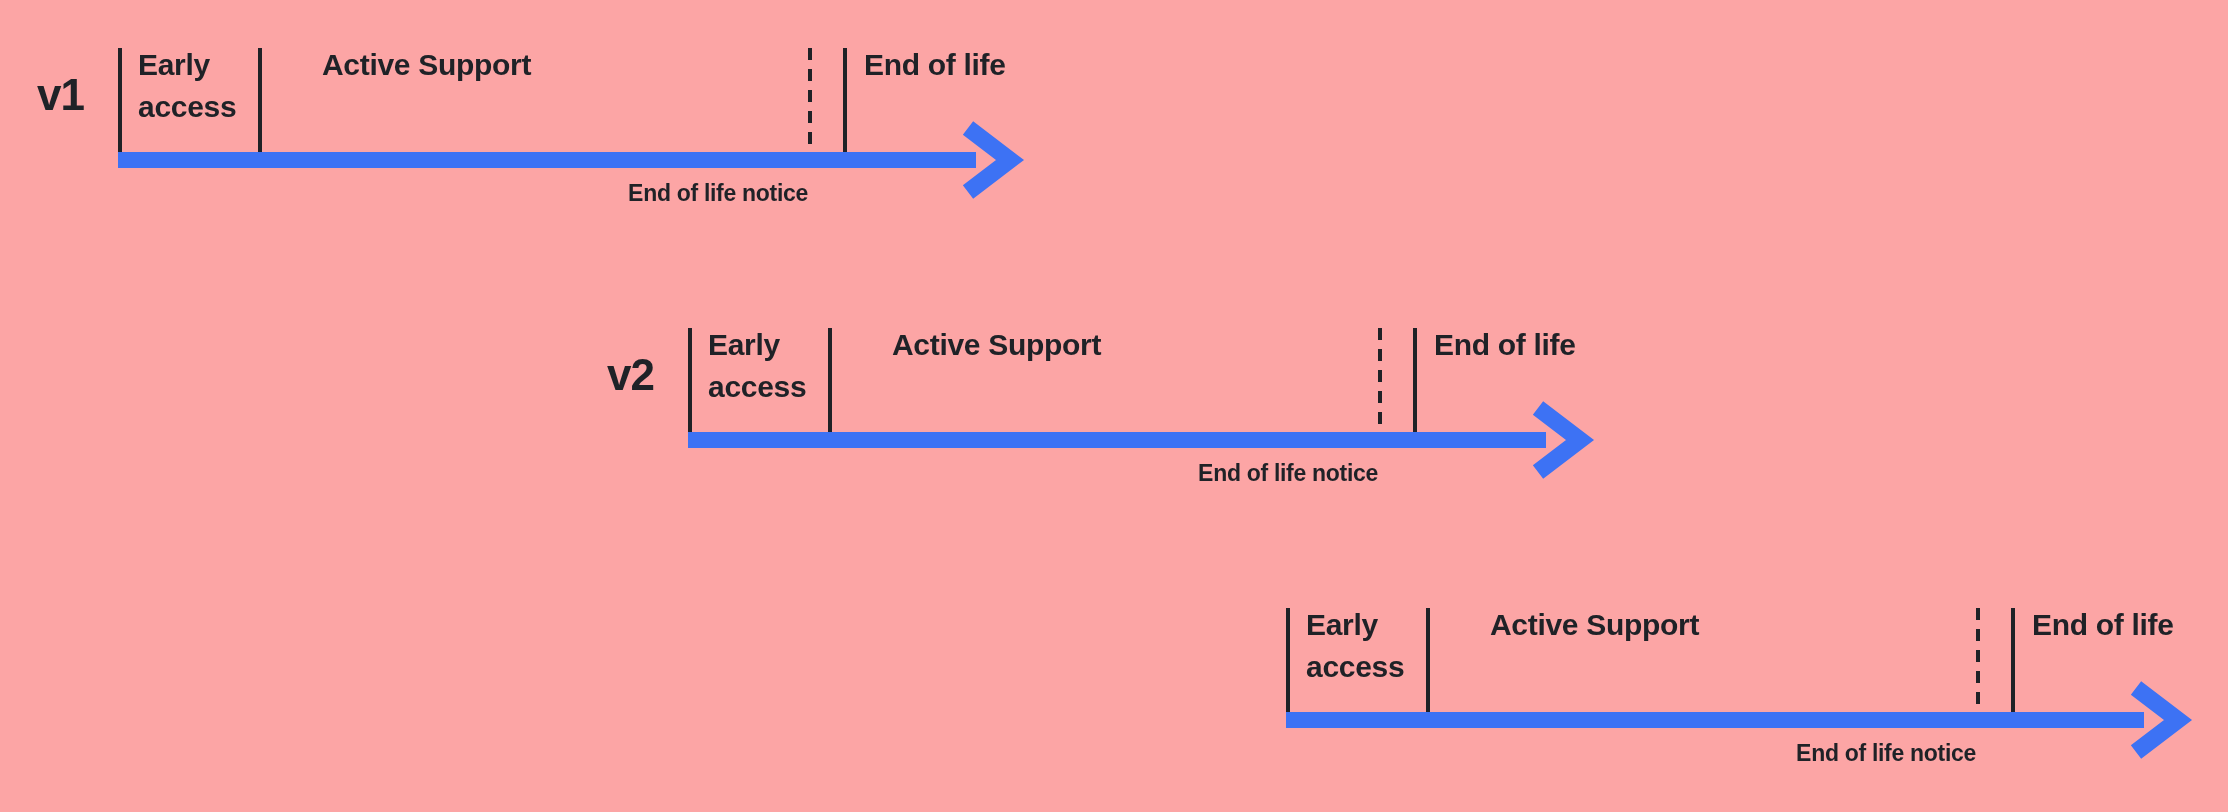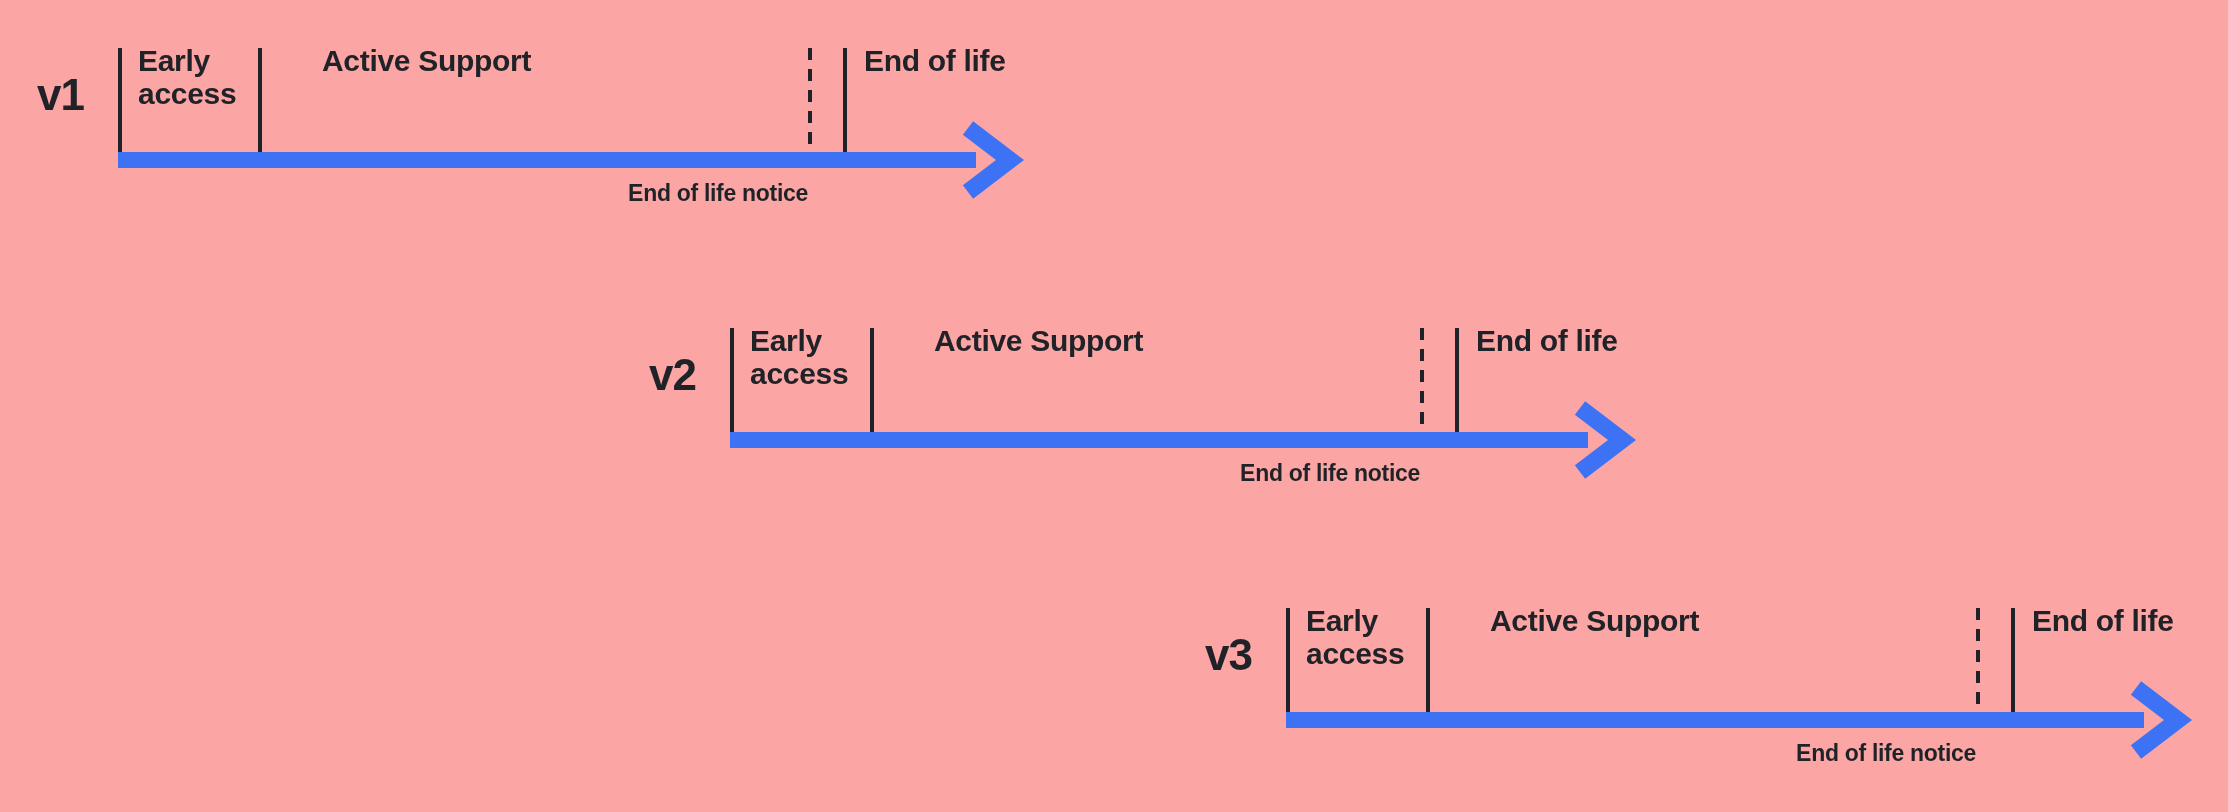--- a/index.html
+++ b/index.html
@@ -18,21 +18,21 @@
     height: 812px;
     background: #fca5a5;
     overflow: hidden;
   }
   .row {
     position: absolute;
     width: 1020px;
     height: 190px;
   }
   .r0 { left: 118px;  top: 48px;  }
-  .r1 { left: 730px;  top: 328px; }
+  .r1 { left: 688px;  top: 328px; }
   .r2 { left: 1286px; top: 608px; }
 
   .vlabel {
     position: absolute;
     left: -180px;
     width: 146px;
     top: 22px;
     text-align: right;
     font-size: 44px;
     font-weight: 700;
@@ -58,21 +58,21 @@
     background: repeating-linear-gradient(
       to bottom,
       var(--text-dark) 0px, var(--text-dark) 12px,
       transparent 12px, transparent 21px
     );
   }
   .phase {
     position: absolute;
     top: -4px;
     font-size: 30px;
-    line-height: 33px;
+    line-height: 42px;
     font-weight: 700;
     letter-spacing: -0.3px;
     color: var(--text-dark);
     white-space: nowrap;
   }
   .phase.early  { left: 20px; width: 122px; white-space: normal; }
   .phase.active { left: 160px; margin-left: 44px; }
   .phase.eol    { left: 746px; }
   .bar {
     position: absolute;
@@ -138,21 +138,20 @@
     <div class="tick tick3"></div>
     <div class="phase eol">End of life</div>
     <div class="bar"></div>
     <svg class="chev" width="60" height="72" viewBox="0 0 60 72">
       <polyline points="4,4 46,36 4,68"></polyline>
     </svg>
     <div class="notice">End of life notice</div>
   </div>
 
   <div class="row r2">
-    <div class="vlabel">v3</div>
     <div class="tick tick1"></div>
     <div class="tick tick2"></div>
     <div class="phase early">Early access</div>
     <div class="phase active">Active Support</div>
     <div class="dashline"></div>
     <div class="tick tick3"></div>
     <div class="phase eol">End of life</div>
     <div class="bar"></div>
     <svg class="chev" width="60" height="72" viewBox="0 0 60 72">
       <polyline points="4,4 46,36 4,68"></polyline>

